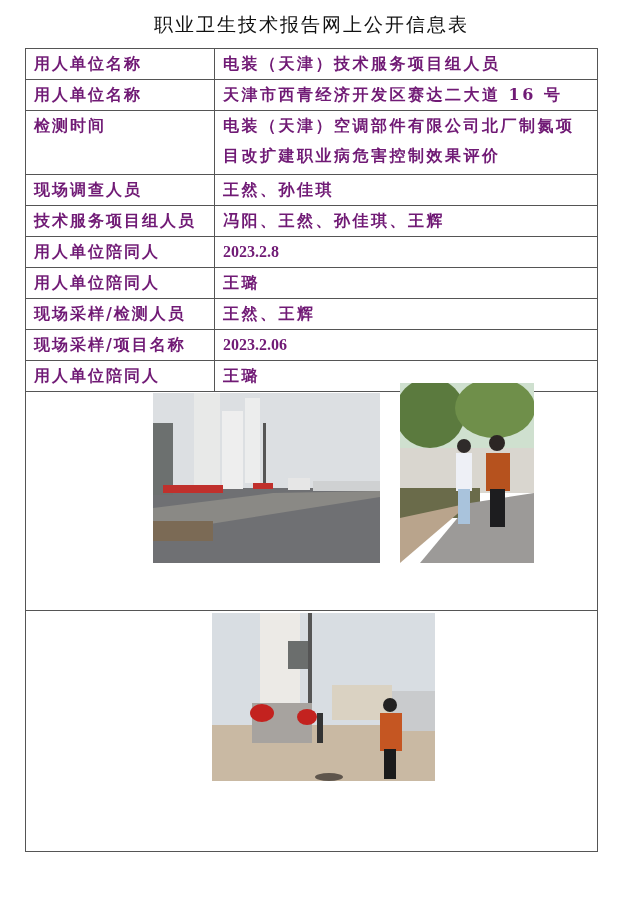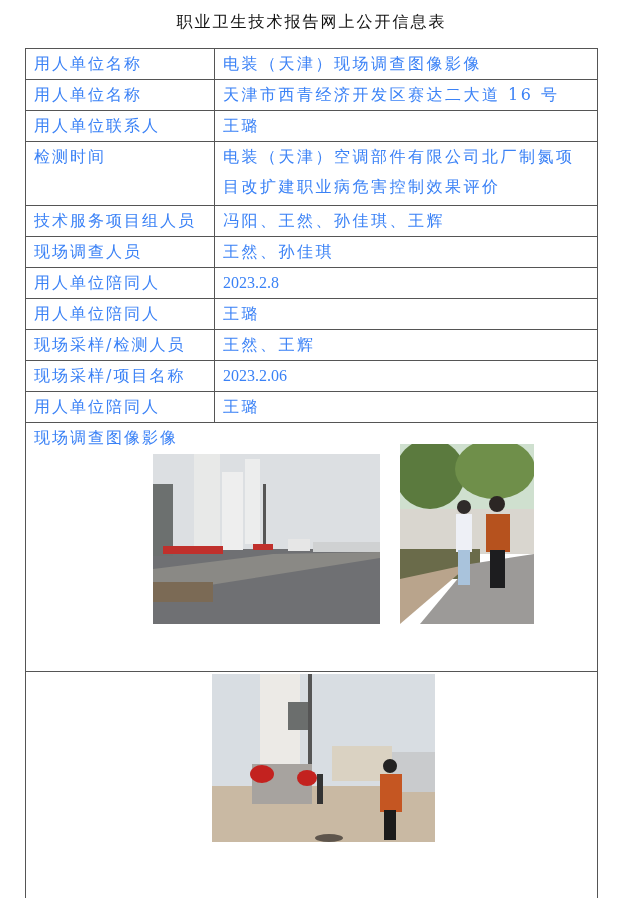--- a/index.html
+++ b/index.html
@@ -1,23 +1,23 @@
 <!DOCTYPE html>
 <html><head>
 <meta charset="utf-8">
 <style>
   html, body { margin: 0; padding: 0; background: #ffffff; }
   body { width: 623px; height: 898px; position: relative; overflow: hidden;
          font-family: "DejaVu Serif", "Liberation Serif", serif; color: #222; }
   .title { position: absolute; top: 12px; left: 0; width: 623px; text-align: center;
-           font-size: 16px; letter-spacing: 2px; color: #111; }
+           font-size: 19px; letter-spacing: 2px; color: #111; }
   table.info { position: absolute; left: 25px; top: 48px; width: 573px;
                border-collapse: collapse; font-size: 16px; }
   table.info td { border: 1.5px solid #555; padding: 0 8px; vertical-align: top;
-                  line-height: 30px; color: #3b82f6; }
+                  line-height: 30px; color: #701a75; font-weight: bold; }
   td.label { width: 172px; letter-spacing: 2px; }
   td.value { letter-spacing: 2.5px; }
   td.value.num { letter-spacing: 0; font-family: "Liberation Serif", serif; }
   tr.r { height: 31px; }
   tr.r2 { height: 64px; }
   td.photos { padding: 0 8px !important; }
   .photo-label { letter-spacing: 2px; line-height: 30px; }
   .photo-area { position: relative; }
   .sec1 { height: 218px; }
   .sec2 { height: 240px; }
@@ -26,41 +26,37 @@
 </style>
 </head>
 <body>
 
 <div class="title">职业卫生技术报告网上公开信息表</div>
 
 <table class="info">
   <tbody>
       <tr class="r">
     <td class="label">用人单位名称</td>
-    <td class="value">电装（天津）现场调查图像影像</td>
+    <td class="value">电装（天津）技术服务项目组人员</td>
   </tr>
   <tr class="r">
     <td class="label">用人单位名称</td>
     <td class="value">天津市西青经济开发区赛达二大道 16 号</td>
-  </tr>
-  <tr class="r">
-    <td class="label">用人单位联系人</td>
-    <td class="value">王璐</td>
   </tr>
   <tr class="r2">
     <td class="label">检测时间</td>
     <td class="value">电装（天津）空调部件有限公司北厂制氮项目改扩建职业病危害控制效果评价</td>
   </tr>
   <tr class="r">
+    <td class="label">现场调查人员</td>
+    <td class="value">王然、孙佳琪</td>
+  </tr>
+  <tr class="r">
     <td class="label">技术服务项目组人员</td>
     <td class="value">冯阳、王然、孙佳琪、王辉</td>
-  </tr>
-  <tr class="r">
-    <td class="label">现场调查人员</td>
-    <td class="value">王然、孙佳琪</td>
   </tr>
   <tr class="r">
     <td class="label">用人单位陪同人</td>
     <td class="value num">2023.2.8</td>
   </tr>
   <tr class="r">
     <td class="label">用人单位陪同人</td>
     <td class="value">王璐</td>
   </tr>
   <tr class="r">
@@ -71,21 +67,20 @@
     <td class="label">现场采样/项目名称</td>
     <td class="value num">2023.2.06</td>
   </tr>
   <tr class="r">
     <td class="label">用人单位陪同人</td>
     <td class="value">王璐</td>
   </tr>
 
   <tr>
     <td class="photos" colspan="2">
-      <div class="photo-label">现场调查图像影像</div>
       <div class="photo-area sec1">
 
         <div class="ph" style="left:119px; top:1px; width:227px; height:170px;">
           <svg viewBox="0 0 227 170" preserveAspectRatio="none">
             <rect x="0" y="0" width="227" height="100" fill="#dcdfe2"></rect>
             <rect x="0" y="95" width="227" height="75" fill="#6f7073"></rect>
             <polygon points="0,115 120,100 227,98 227,104 0,140" fill="#8a8985"></polygon>
             <rect x="0" y="30" width="20" height="72" fill="#6c706f"></rect>
             <rect x="41" y="0" width="26" height="95" fill="#e8e9e8"></rect>
             <rect x="69" y="18" width="21" height="78" fill="#eeeeee"></rect>

